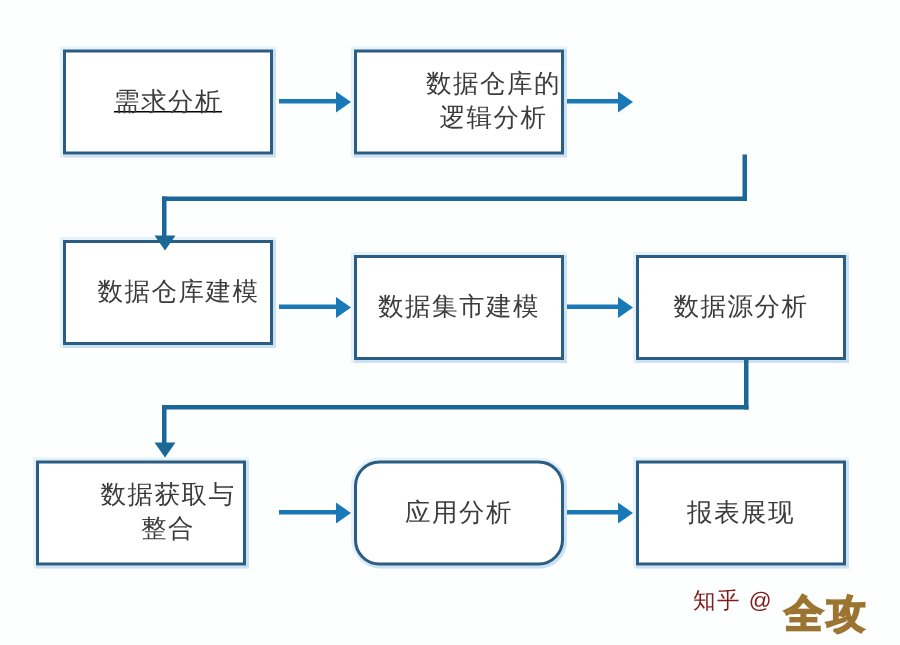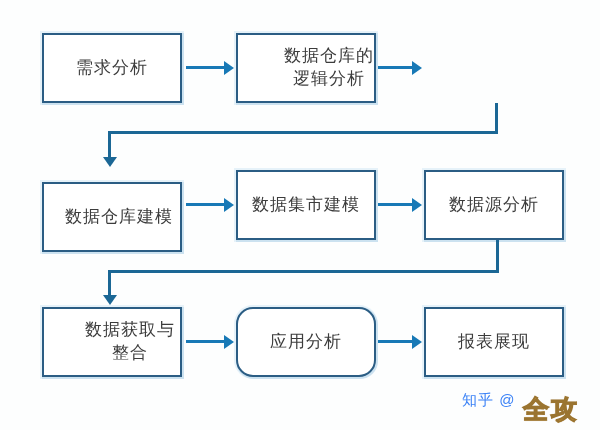--- a/index.html
+++ b/index.html
@@ -45,53 +45,53 @@
   .vhead{
     position:absolute;width:0;height:0;
     border-left:7px solid transparent;
     border-right:7px solid transparent;
     border-top:10px solid #1b6795;
   }
 
   
   .wm-gray{
     position:absolute;left:462px;top:391px;
-    color:#3b82f6;font-size:15px;letter-spacing:1px;
+    color:#7f1d1d;font-size:15px;letter-spacing:1px;
   }
   .wm-orange{
     position:absolute;left:523px;top:392px;
     color:#f4a733;font-size:26px;font-weight:700;letter-spacing:2px;
     -webkit-text-stroke:1.1px #9a7430;
     text-shadow:0 0 1px #8a6428;
   }
 </style>
 </head>
 <body>
 
 <div class="stage">
 
-  <div class="box" style="left:42px;top:33px;">
+  <div class="box" style="left:42px;top:33px;text-decoration:underline;">
     <span class="box-label">需求分析</span>
   </div>
   <div class="box" style="left:236px;top:33px;justify-content:flex-end;">
     <span class="box-label">数据仓库的
 逻辑分析</span>
   </div>
 
-  <div class="box" style="left:42px;top:182px;padding-left:14px;">
+  <div class="box" style="left:42px;top:160px;padding-left:14px;">
     <span class="box-label">数据仓库建模</span>
   </div>
   <div class="box" style="left:236px;top:170px;">
     <span class="box-label">数据集市建模</span>
   </div>
   <div class="box" style="left:424px;top:170px;">
     <span class="box-label">数据源分析</span>
   </div>
 
-  <div class="box" style="left:42px;top:307px;padding-left:36px;">
+  <div class="box" style="left:24px;top:307px;padding-left:36px;">
     <span class="box-label">数据获取与
 整合</span>
   </div>
   <div class="box" style="left:236px;top:307px;border-radius:17px;">
     <span class="box-label">应用分析</span>
   </div>
   <div class="box" style="left:424px;top:307px;">
     <span class="box-label">报表展现</span>
   </div>
 

